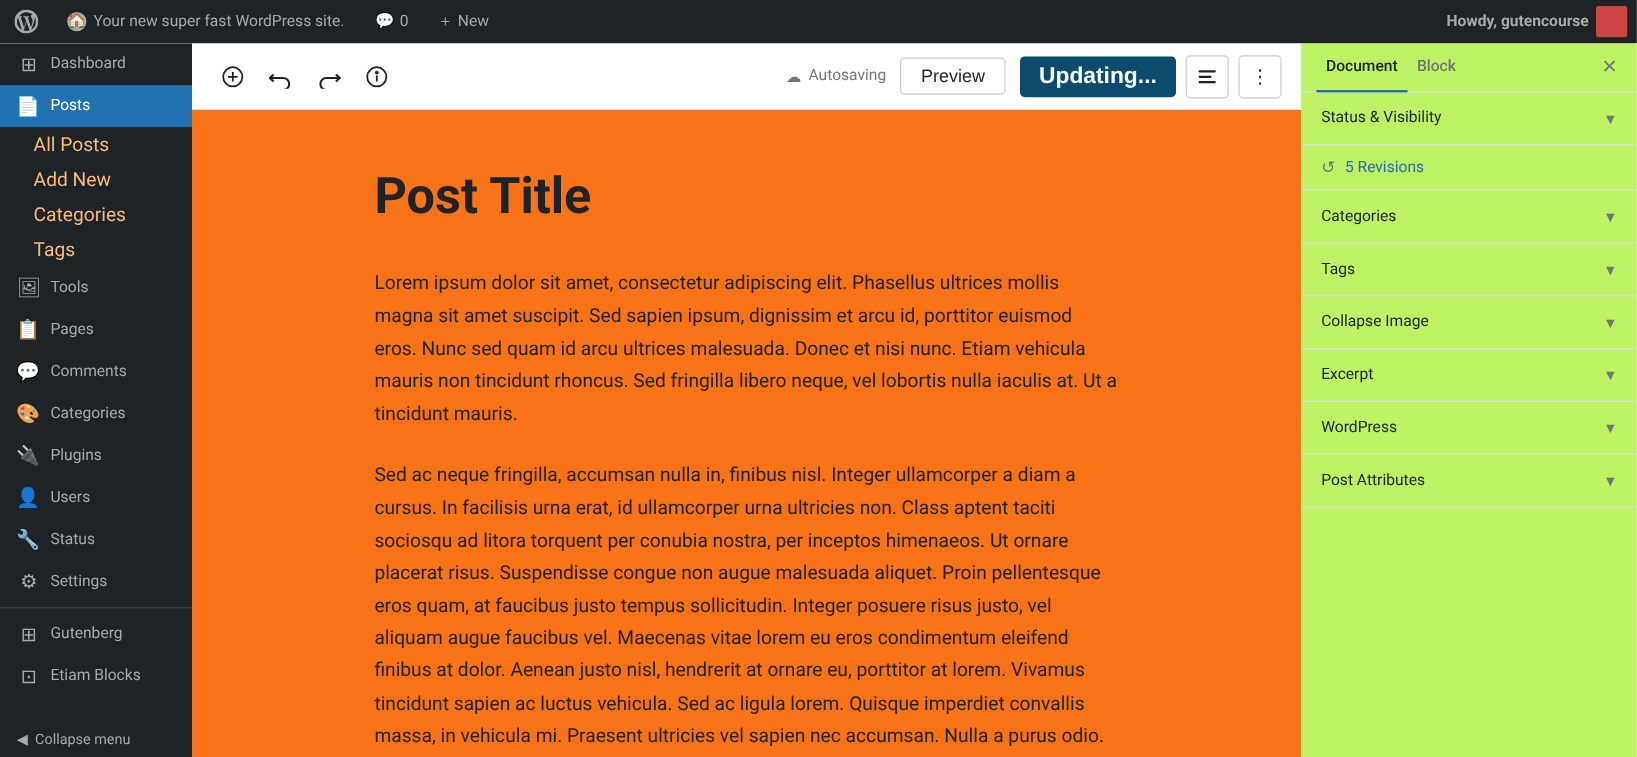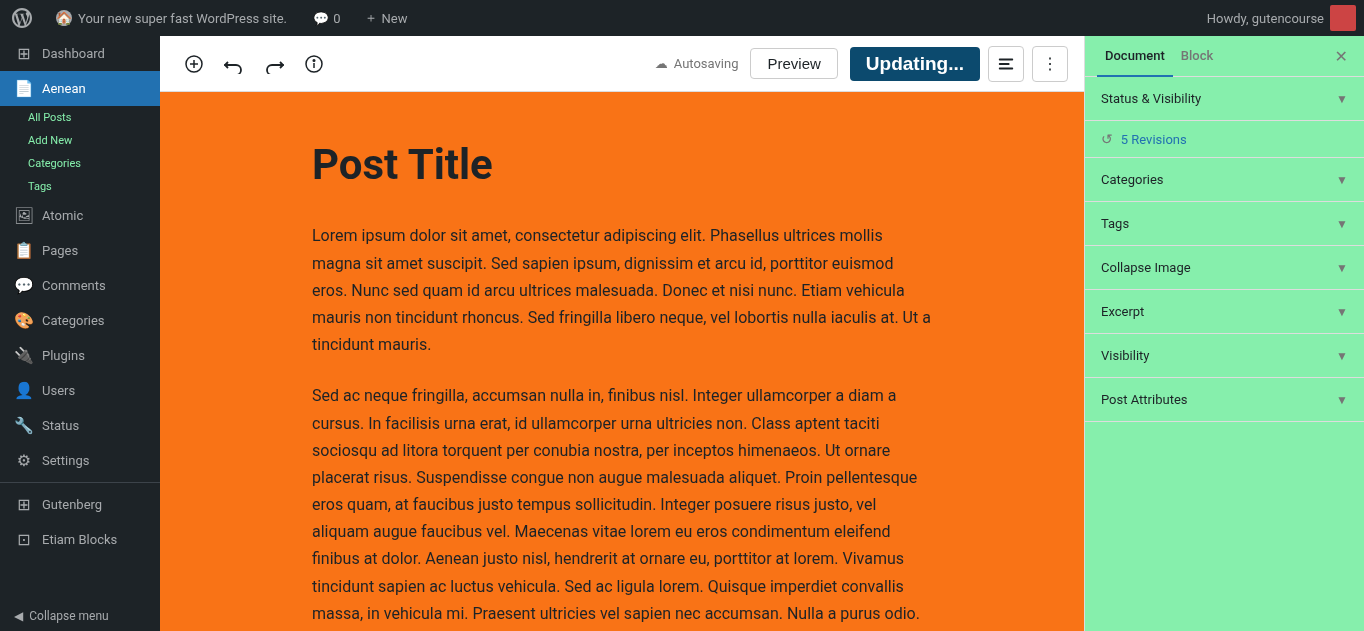--- a/index.html
+++ b/index.html
@@ -17,21 +17,21 @@
       flex-shrink: 0;
       z-index: 100;
     }
     .admin-bar-logo { width: 28px; height: 28px; display: flex; align-items: center; justify-content: center; cursor: pointer; }
     .admin-bar-logo svg { fill: #a7aaad; width: 20px; height: 20px; }
     .admin-bar-site { display: flex; align-items: center; gap: 6px; color: #a7aaad; font-size: 13px; cursor: pointer; padding: 0 8px; }
     .admin-bar-site-icon { width: 16px; height: 16px; background: #a7aaad; border-radius: 50%; display: flex; align-items: center; justify-content: center; }
     .admin-bar-comments { display: flex; align-items: center; gap: 4px; color: #a7aaad; font-size: 13px; cursor: pointer; padding: 0 6px; }
     .admin-bar-new { display: flex; align-items: center; gap: 4px; color: #a7aaad; font-size: 13px; cursor: pointer; padding: 0 6px; }
     .admin-bar-spacer { flex: 1; }
-    .admin-bar-howdy { display: flex; align-items: center; gap: 6px; color: #a7aaad; font-size: 13px; cursor: pointer; }
+    .admin-bar-howdy { display: flex; align-items: center; gap: 6px; color: #a7aaad; font-size: 13px; cursor: pointer; font-weight: bold; }
     .admin-bar-avatar { width: 26px; height: 26px; background: #c44; border-radius: 2px; }
 
     
     .main-layout {
       display: flex;
       flex: 1;
       overflow: hidden;
     }
 
     
@@ -50,23 +50,23 @@
       gap: 8px;
       padding: 8px 14px;
       font-size: 13px;
       cursor: pointer;
       color: #a7aaad;
       text-decoration: none;
     }
     .sidebar-item.active { background: #2271b1; color: #fff; }
     .sidebar-item-sub {
       padding: 5px 14px 5px 28px;
-      font-size: 11px;
-      cursor: pointer;
-      color: #86efac;
+      font-size: 16px;
+      cursor: pointer;
+      color: #fdba74;
     }
     .sidebar-icon { font-size: 16px; width: 20px; text-align: center; }
     .sidebar-divider { height: 1px; background: #3c434a; margin: 4px 0; }
     .sidebar-collapse { display: flex; align-items: center; gap: 6px; padding: 8px 14px; font-size: 12px; color: #a7aaad; cursor: pointer; }
 
     
     .editor-area {
       flex: 1;
       display: flex;
       flex-direction: column;
@@ -155,21 +155,21 @@
       line-height: 1.7;
       color: #1d2327;
     }
     .post-body p {
       margin-bottom: 24px;
     }
 
     
     .right-panel {
       width: 280px;
-      background: #86efac;
+      background: #bef264;
       border-left: 1px solid #ddd;
       flex-shrink: 0;
       display: flex;
       flex-direction: column;
       overflow: hidden;
     }
     .panel-tabs {
       display: flex;
       border-bottom: 1px solid #ddd;
       position: relative;
@@ -258,37 +258,37 @@
 
 <div class="main-layout">
 
   <div class="sidebar">
     <div class="sidebar-item">
       <span class="sidebar-icon">⊞</span>
       <span>Dashboard</span>
     </div>
     <div class="sidebar-item active">
       <span class="sidebar-icon">📄</span>
-      <span>Aenean</span>
+      <span>Posts</span>
     </div>
     <div class="sidebar-item-sub">
       <span>All Posts</span>
     </div>
     <div class="sidebar-item-sub active-sub">
       <span>Add New</span>
     </div>
     <div class="sidebar-item-sub">
       <span>Categories</span>
     </div>
     <div class="sidebar-item-sub">
       <span>Tags</span>
     </div>
     <div class="sidebar-item">
       <span class="sidebar-icon">🖼</span>
-      <span>Atomic</span>
+      <span>Tools</span>
     </div>
     <div class="sidebar-item">
       <span class="sidebar-icon">📋</span>
       <span>Pages</span>
     </div>
     <div class="sidebar-item">
       <span class="sidebar-icon">💬</span>
       <span>Comments</span>
     </div>
     <div class="sidebar-item">
@@ -438,21 +438,21 @@
 
       <div class="panel-section">
         <div class="panel-section-header">
           <span>Excerpt</span>
           <span class="panel-section-chevron">▼</span>
         </div>
       </div>
 
       <div class="panel-section">
         <div class="panel-section-header">
-          <span>Visibility</span>
+          <span>WordPress</span>
           <span class="panel-section-chevron">▼</span>
         </div>
       </div>
 
       <div class="panel-section">
         <div class="panel-section-header">
           <span>Post Attributes</span>
           <span class="panel-section-chevron">▼</span>
         </div>
       </div>

